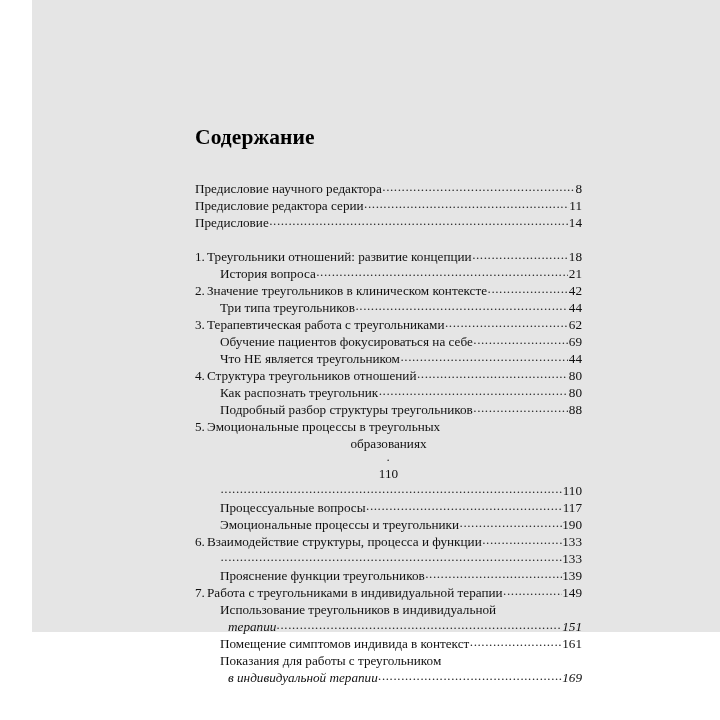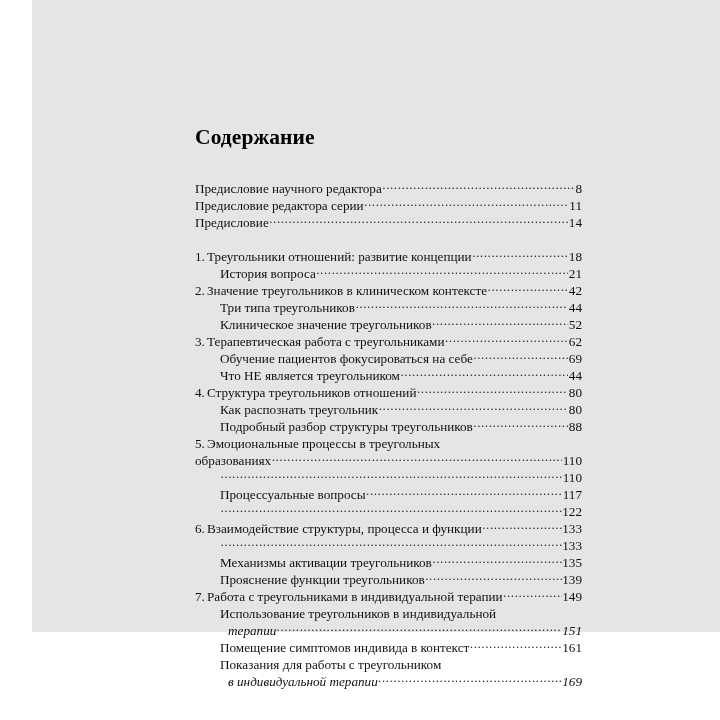--- a/index.html
+++ b/index.html
@@ -41,21 +41,21 @@
 
   .toc-list {
     margin: 0;
     padding: 0;
     list-style: none;
   }
 
   
   .toc-entry {
     display: flex;
-    align-items: flex-start;
+    align-items: center;
     font-size: 13.2px;
     line-height: 17px;
     white-space: nowrap;
     color: #101010;
   }
 
   .toc-entry .num {
     flex: 0 0 auto;
     width: 12px;
     text-align: left;
@@ -89,21 +89,21 @@
   .toc-entry .page-no {
     flex: 0 0 auto;
     text-align: right;
     padding-left: 0px;
   }
 
   
   .lvl-front  { padding-left: 0px; }
   .lvl-chap   { padding-left: 0px; }
   .lvl-sub    { padding-left: 25px; }
-  .lvl-wrap-chap { padding-left: 0px; }
+  .lvl-wrap-chap { padding-left: 0px; flex-direction: column; }
   .lvl-wrap-sub  { padding-left: 33px; font-style: italic; }
   .toc-entry.no-leader { white-space: nowrap; }
 
   .group-gap { height: 17px; }
 </style>
 </head>
 <body>
 
 <div class="page">
   <div class="toc-block">
@@ -146,25 +146,20 @@
         <span class="num">2.</span>
         <span class="label">Значение треугольников в клиническом контексте</span>
         <span class="leader"></span>
         <span class="page-no">42</span>
       </div>
       <div class="toc-entry lvl-sub">
         <span class="label">Три типа треугольников</span>
         <span class="leader"></span>
         <span class="page-no">44</span>
       </div>
-      <div class="toc-entry lvl-sub">
-        <span class="label">Клиническое значение треугольников</span>
-        <span class="leader"></span>
-        <span class="page-no">52</span>
-      </div>
 
       <div class="toc-entry lvl-chap">
         <span class="num">3.</span>
         <span class="label">Терапевтическая работа с треугольниками</span>
         <span class="leader"></span>
         <span class="page-no">62</span>
       </div>
       <div class="toc-entry lvl-sub">
         <span class="label">Обучение пациентов фокусироваться на себе</span>
         <span class="leader"></span>
@@ -205,38 +200,34 @@
       <div class="toc-entry lvl-sub">
         <span class="leader"></span>
         <span class="page-no">110</span>
       </div>
       <div class="toc-entry lvl-sub">
         <span class="label">Процессуальные вопросы</span>
         <span class="leader"></span>
         <span class="page-no">117</span>
       </div>
       <div class="toc-entry lvl-sub">
-        <span class="leader"></span>
-        <span class="page-no">122</span>
+        <span class="label">Эмоциональные процессы и треугольники</span>
+        <span class="leader"></span>
+        <span class="page-no">190</span>
       </div>
 
       <div class="toc-entry lvl-chap">
         <span class="num">6.</span>
         <span class="label">Взаимодействие структуры, процесса и функции</span>
         <span class="leader"></span>
         <span class="page-no">133</span>
       </div>
       <div class="toc-entry lvl-sub">
         <span class="leader"></span>
         <span class="page-no">133</span>
-      </div>
-      <div class="toc-entry lvl-sub">
-        <span class="label">Механизмы активации треугольников</span>
-        <span class="leader"></span>
-        <span class="page-no">135</span>
       </div>
       <div class="toc-entry lvl-sub">
         <span class="label">Прояснение функции треугольников</span>
         <span class="leader"></span>
         <span class="page-no">139</span>
       </div>
 
       <div class="toc-entry lvl-chap">
         <span class="num">7.</span>
         <span class="label">Работа с треугольниками в индивидуальной терапии</span>

